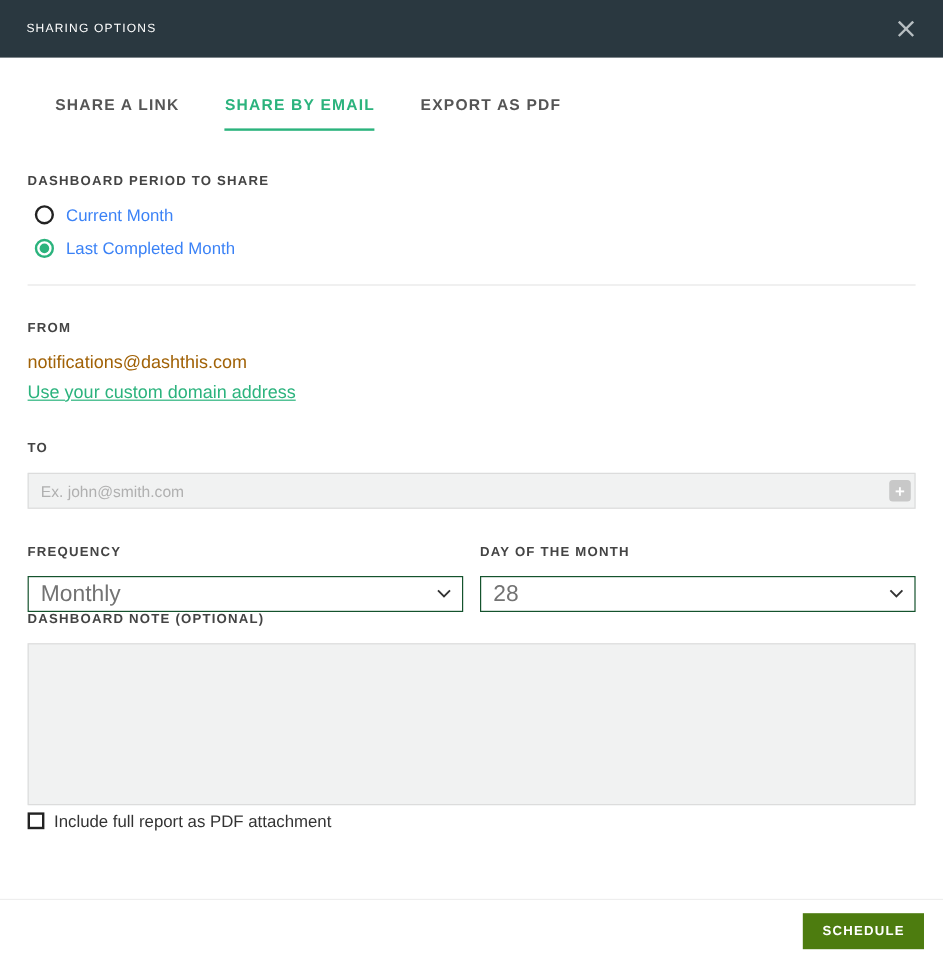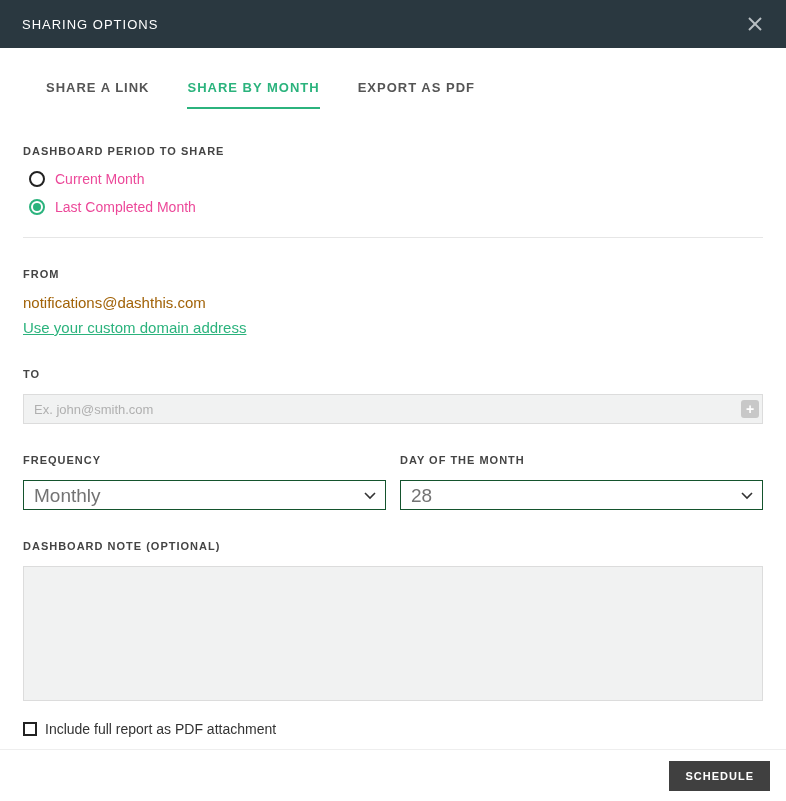--- a/index.html
+++ b/index.html
@@ -14,21 +14,21 @@
   .header {
     background: #2a3840;
     color: #fff;
     height: 48px;
     display: flex;
     align-items: center;
     justify-content: space-between;
     padding: 0 22px;
   }
   .header-title {
-    font-size: 13px;
+    font-size: 10px;
     letter-spacing: 1px;
     font-weight: 500;
   }
   .close-btn {
     cursor: pointer;
     width: 18px;
     height: 18px;
     display: flex;
     align-items: center;
     justify-content: center;
@@ -64,21 +64,21 @@
     color: #444;
     margin-bottom: 14px;
   }
   .radio-group { margin-bottom: 8px; }
   .radio-option {
     display: flex;
     align-items: center;
     margin-bottom: 12px;
     cursor: pointer;
     font-size: 14px;
-    color: #ec4899;
+    color: #3b82f6;
   }
   .radio-circle {
     width: 16px;
     height: 16px;
     border-radius: 50%;
     margin-right: 10px;
     margin-left: 6px;
     position: relative;
     background: #fff;
   }
@@ -141,21 +141,20 @@
     align-items: center;
     justify-content: center;
     color: #fff;
     font-size: 14px;
     line-height: 1;
     font-weight: bold;
   }
   .two-col {
     display: flex;
     gap: 14px;
-    margin-bottom: 30px;
   }
   .col { flex: 1; }
   .select-wrap {
     position: relative;
   }
   .select {
     width: 100%;
     height: 30px;
     border: 1px solid #14532d;
     background: #fff;
@@ -179,21 +178,20 @@
     border: 1px solid #dcdcdc;
     background: #f1f2f2;
     padding: 8px 10px;
     font-size: 13px;
     resize: none;
     font-family: inherit;
   }
   .checkbox-row {
     display: flex;
     align-items: center;
-    margin-top: 16px;
     cursor: pointer;
     font-size: 14px;
     color: #333;
   }
   .checkbox-box {
     width: 14px;
     height: 14px;
     border: 2px solid #222;
     margin-right: 8px;
     background: #fff;
@@ -205,21 +203,21 @@
     right: 0;
     height: 52px;
     display: flex;
     justify-content: flex-end;
     align-items: center;
     padding-right: 16px;
     border-top: 1px solid #eee;
     background: #fff;
   }
   .schedule-btn {
-    background: #404040;
+    background: #4d7c0f;
     color: #fff;
     font-size: 11px;
     letter-spacing: 1px;
     font-weight: 600;
     border: none;
     padding: 9px 16px;
     cursor: pointer;
   }
 </style>
 </head>
@@ -230,21 +228,21 @@
   <div class="close-btn">
     <svg width="14" height="14" viewBox="0 0 14 14" fill="none">
       <line x1="1" y1="1" x2="13" y2="13"></line>
       <line x1="13" y1="1" x2="1" y2="13"></line>
     </svg>
   </div>
 </div>
 
 <div class="tabs">
   <div class="tab">SHARE A LINK</div>
-  <div class="tab active">SHARE BY MONTH</div>
+  <div class="tab active">SHARE BY EMAIL</div>
   <div class="tab">EXPORT AS PDF</div>
 </div>
 
 <div class="content">
 
   <div class="section-label">DASHBOARD PERIOD TO SHARE</div>
   <div class="radio-group">
     <div class="radio-option">
       <span class="radio-circle unchecked"></span>
       <span>Current Month</span>

